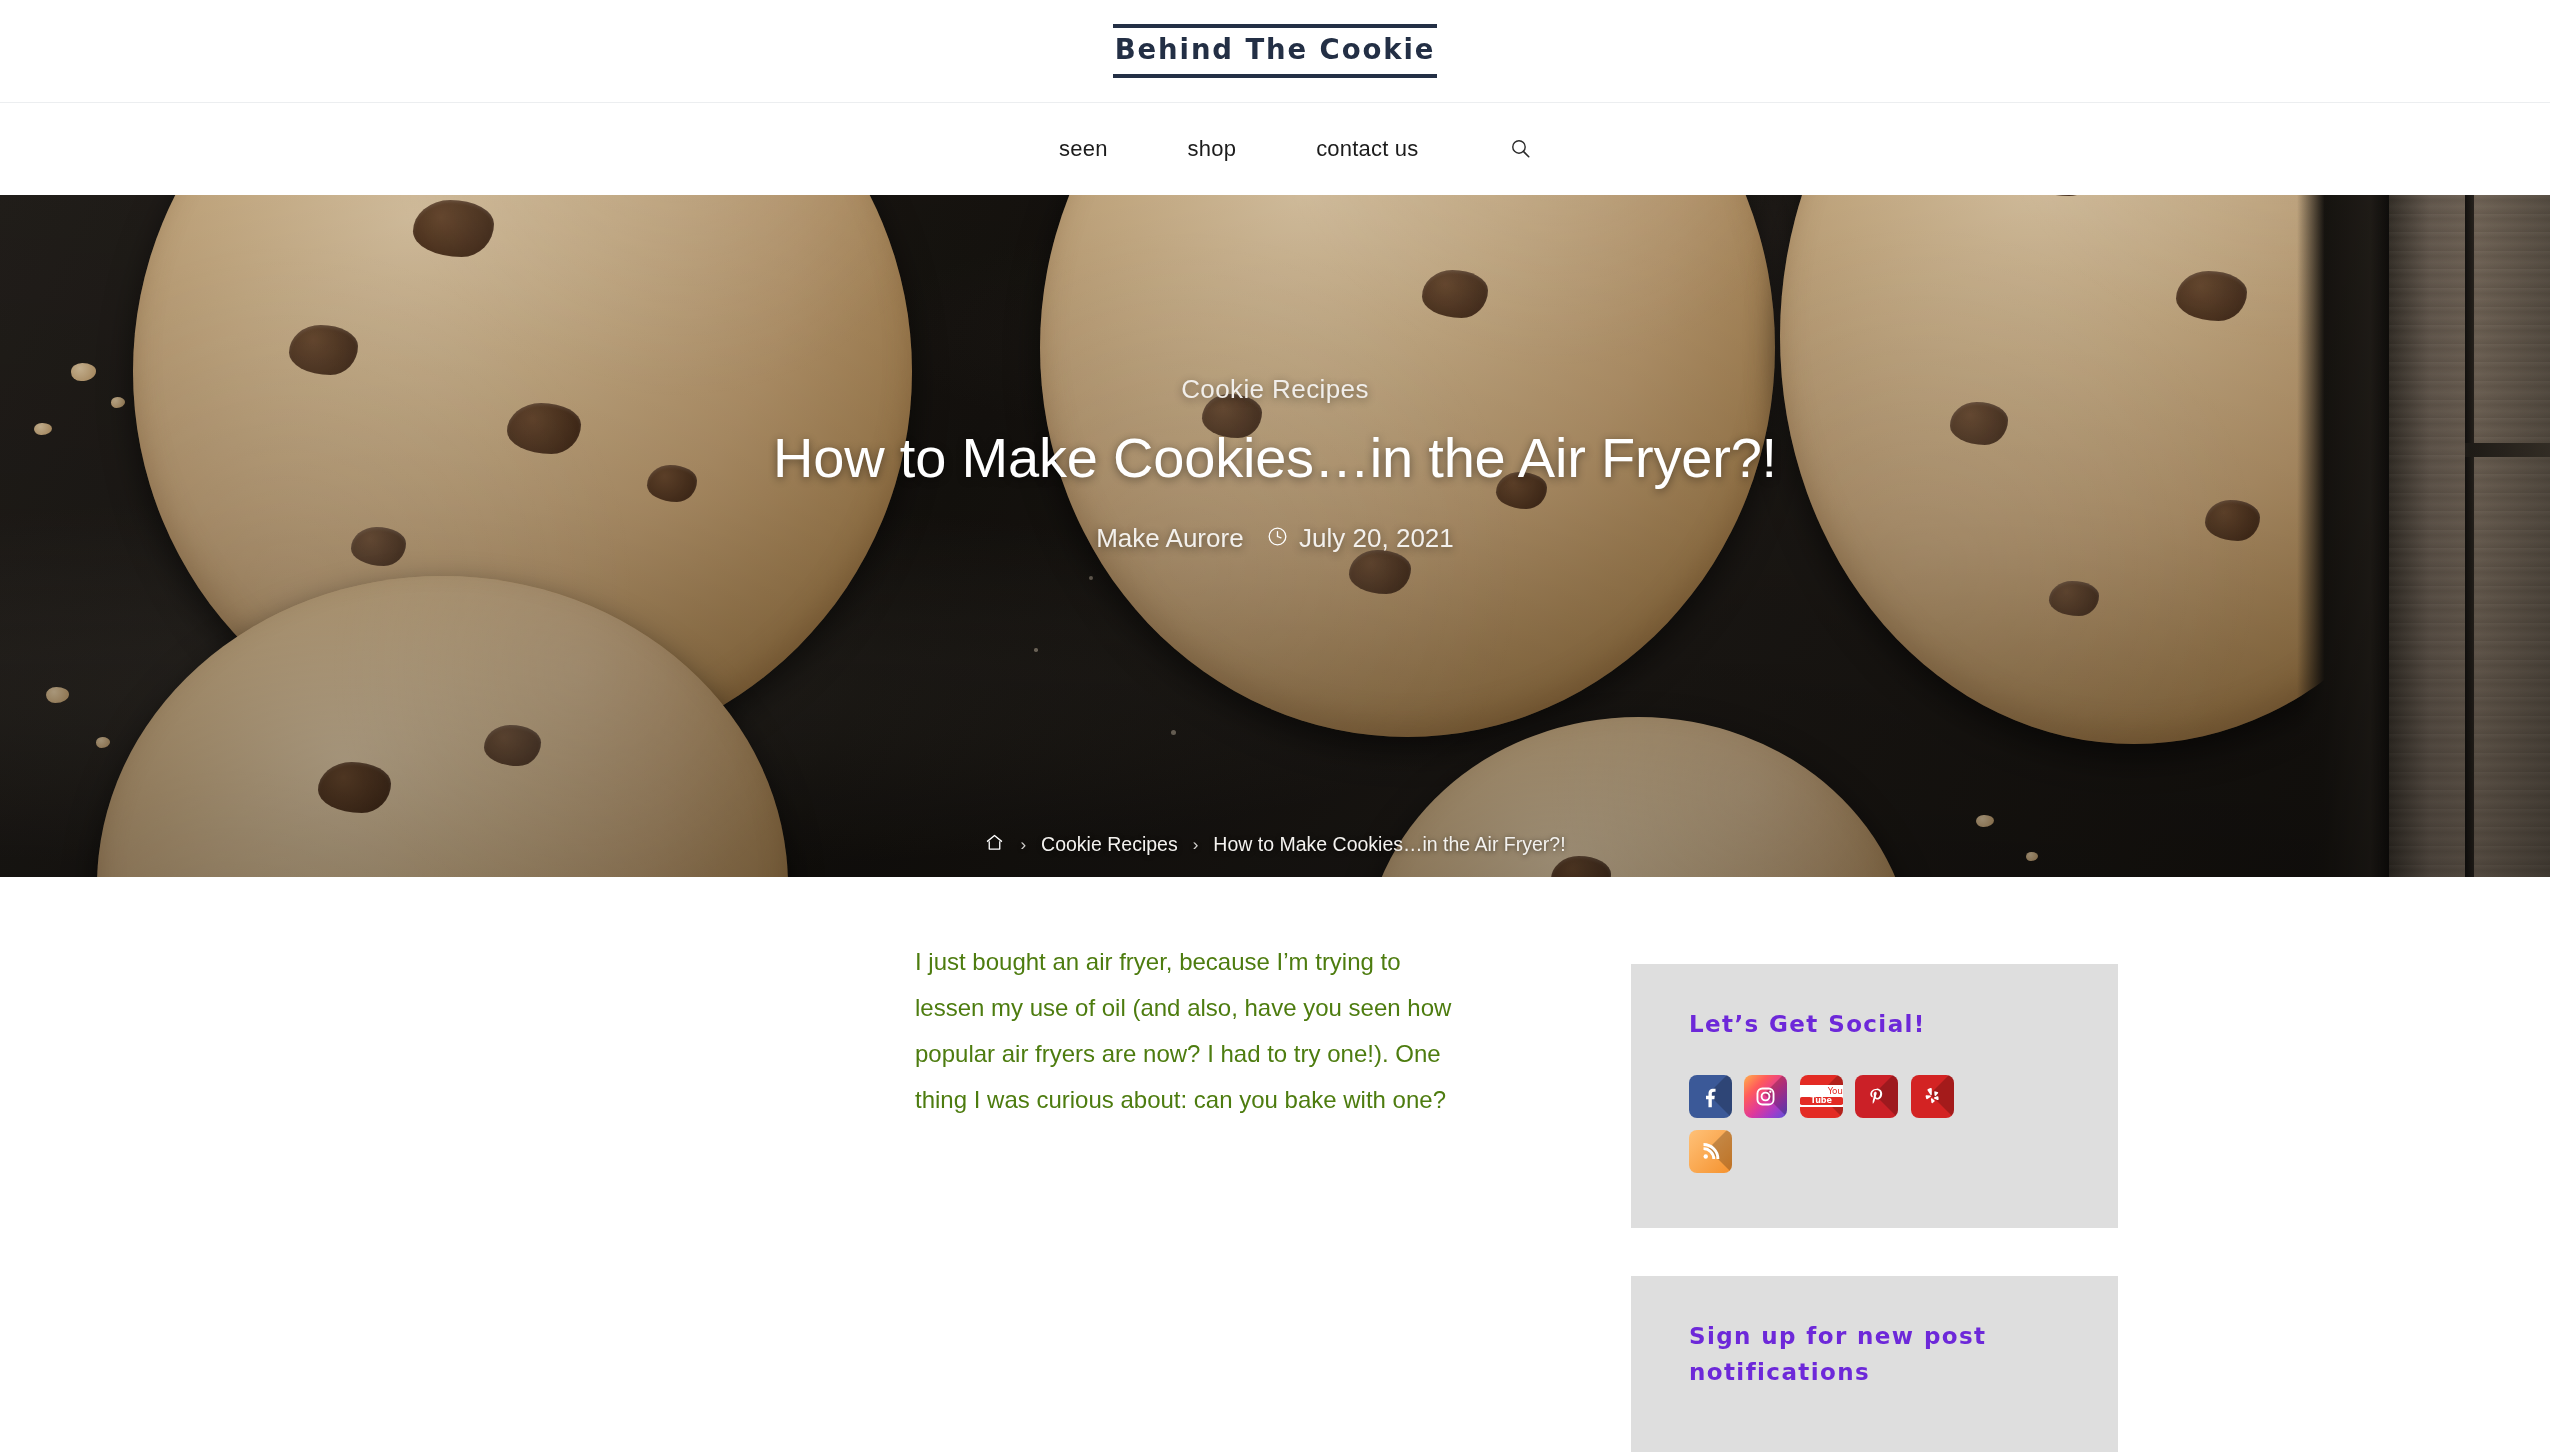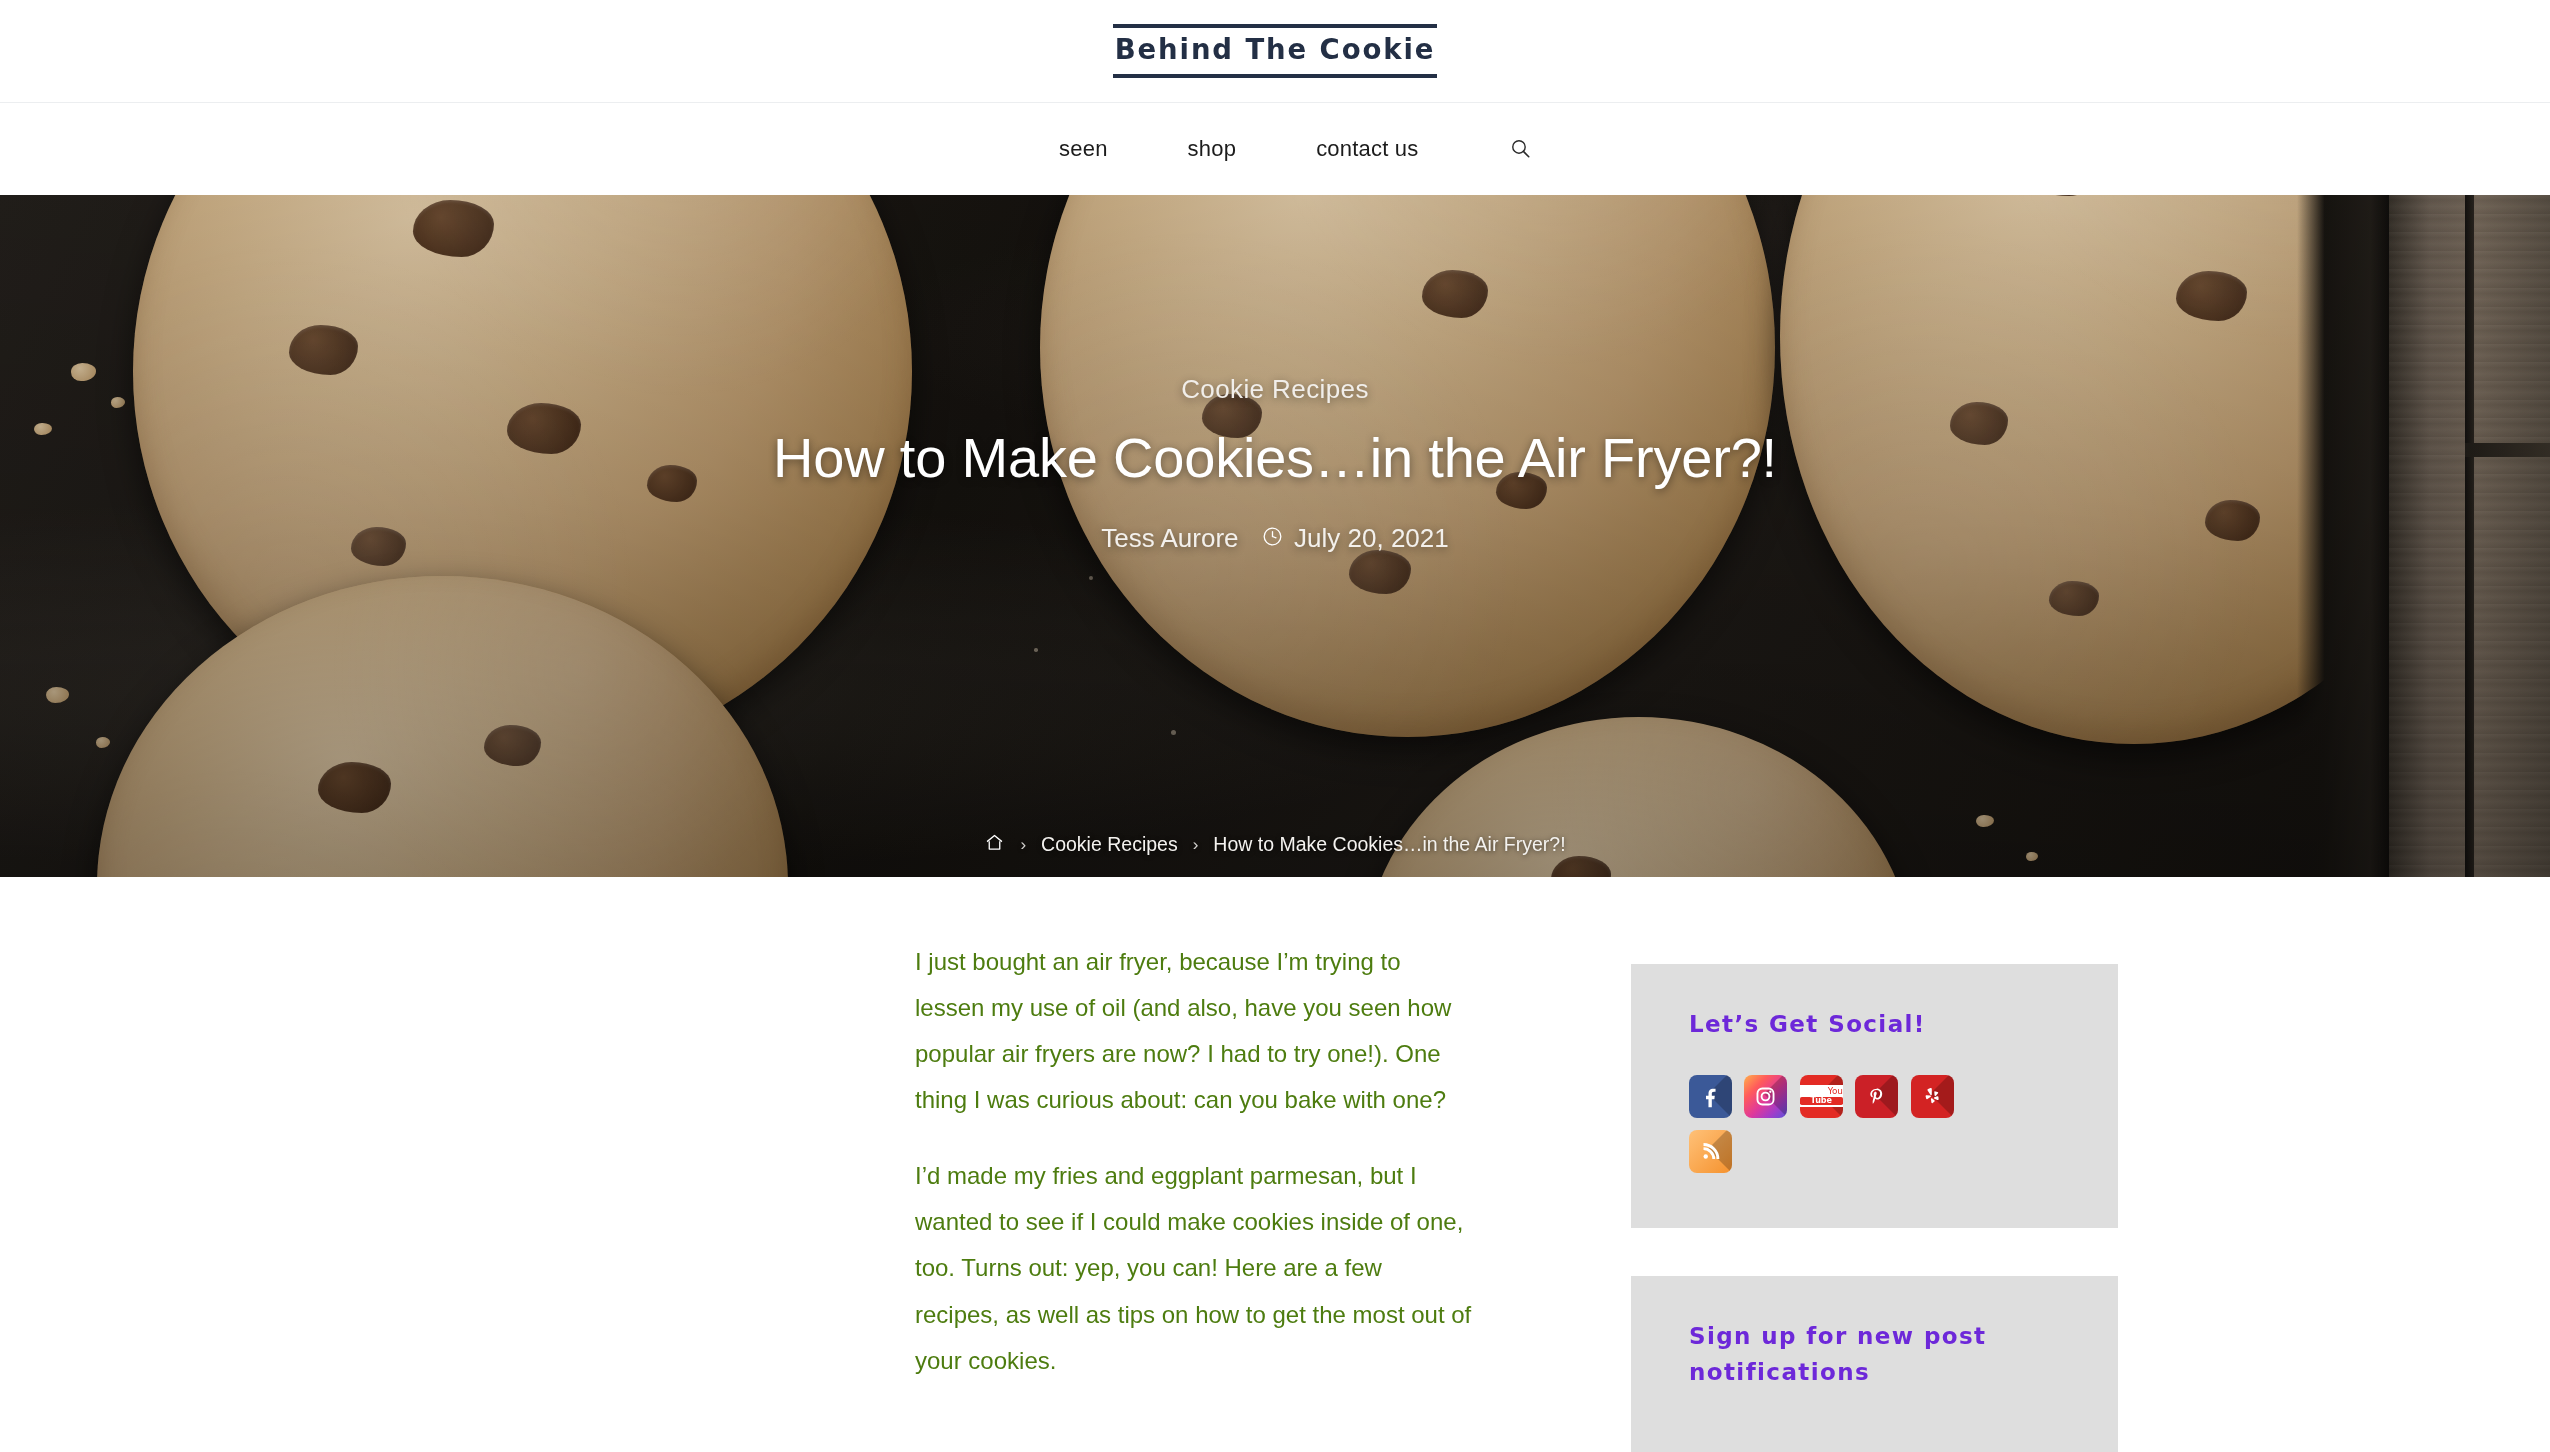--- a/index.html
+++ b/index.html
@@ -376,21 +376,21 @@
       <div class="wood-slat" style="top:248px;"></div>
     </div>
   </div>
 
   <div class="hero-overlay"></div>
 
   <div class="hero-content">
     <div class="hero-category">Cookie Recipes</div>
     <h1 class="hero-title">How to Make Cookies…in the Air Fryer?!</h1>
     <div class="hero-meta">
-      <span class="hero-author">Tess Aurore</span>
+      <span class="hero-author">Make Aurore</span>
       <span class="date">
         <span>
           <svg width="21" height="21" viewBox="0 0 24 24">
             <circle cx="12" cy="12" r="9.5" fill="none" stroke="#ffffff" stroke-width="1.5"></circle>
             <line x1="12" y1="12" x2="12" y2="6.5" stroke="#ffffff" stroke-width="1.5" stroke-linecap="round"></line>
             <line x1="12" y1="12" x2="16" y2="13.5" stroke="#ffffff" stroke-width="1.5" stroke-linecap="round"></line>
           </svg>
         </span>
         <span>July 20, 2021</span>
       </span>
@@ -409,21 +409,20 @@
     <span class="sep">›</span>
     <span class="crumb-current">How to Make Cookies…in the Air Fryer?!</span>
   </div>
 </section>
 
 <div class="page-body">
 
   <div class="content-col">
     <article class="article">
       <p>I just bought an air fryer, because I’m trying to lessen my use of oil (and also, have you seen how popular air fryers are now? I had to try one!). One thing I was curious about: can you bake with one?</p>
-      <p>I’d made my fries and eggplant parmesan, but I wanted to see if I could make cookies inside of one, too. Turns out: yep, you can! Here are a few recipes, as well as tips on how to get the most out of your cookies.</p>
 
     </article>
   </div>
 
   <aside class="sidebar">
 
     <div class="widget">
       <div class="widget-title">Let’s Get Social!</div>
       <div class="social-row">
 

